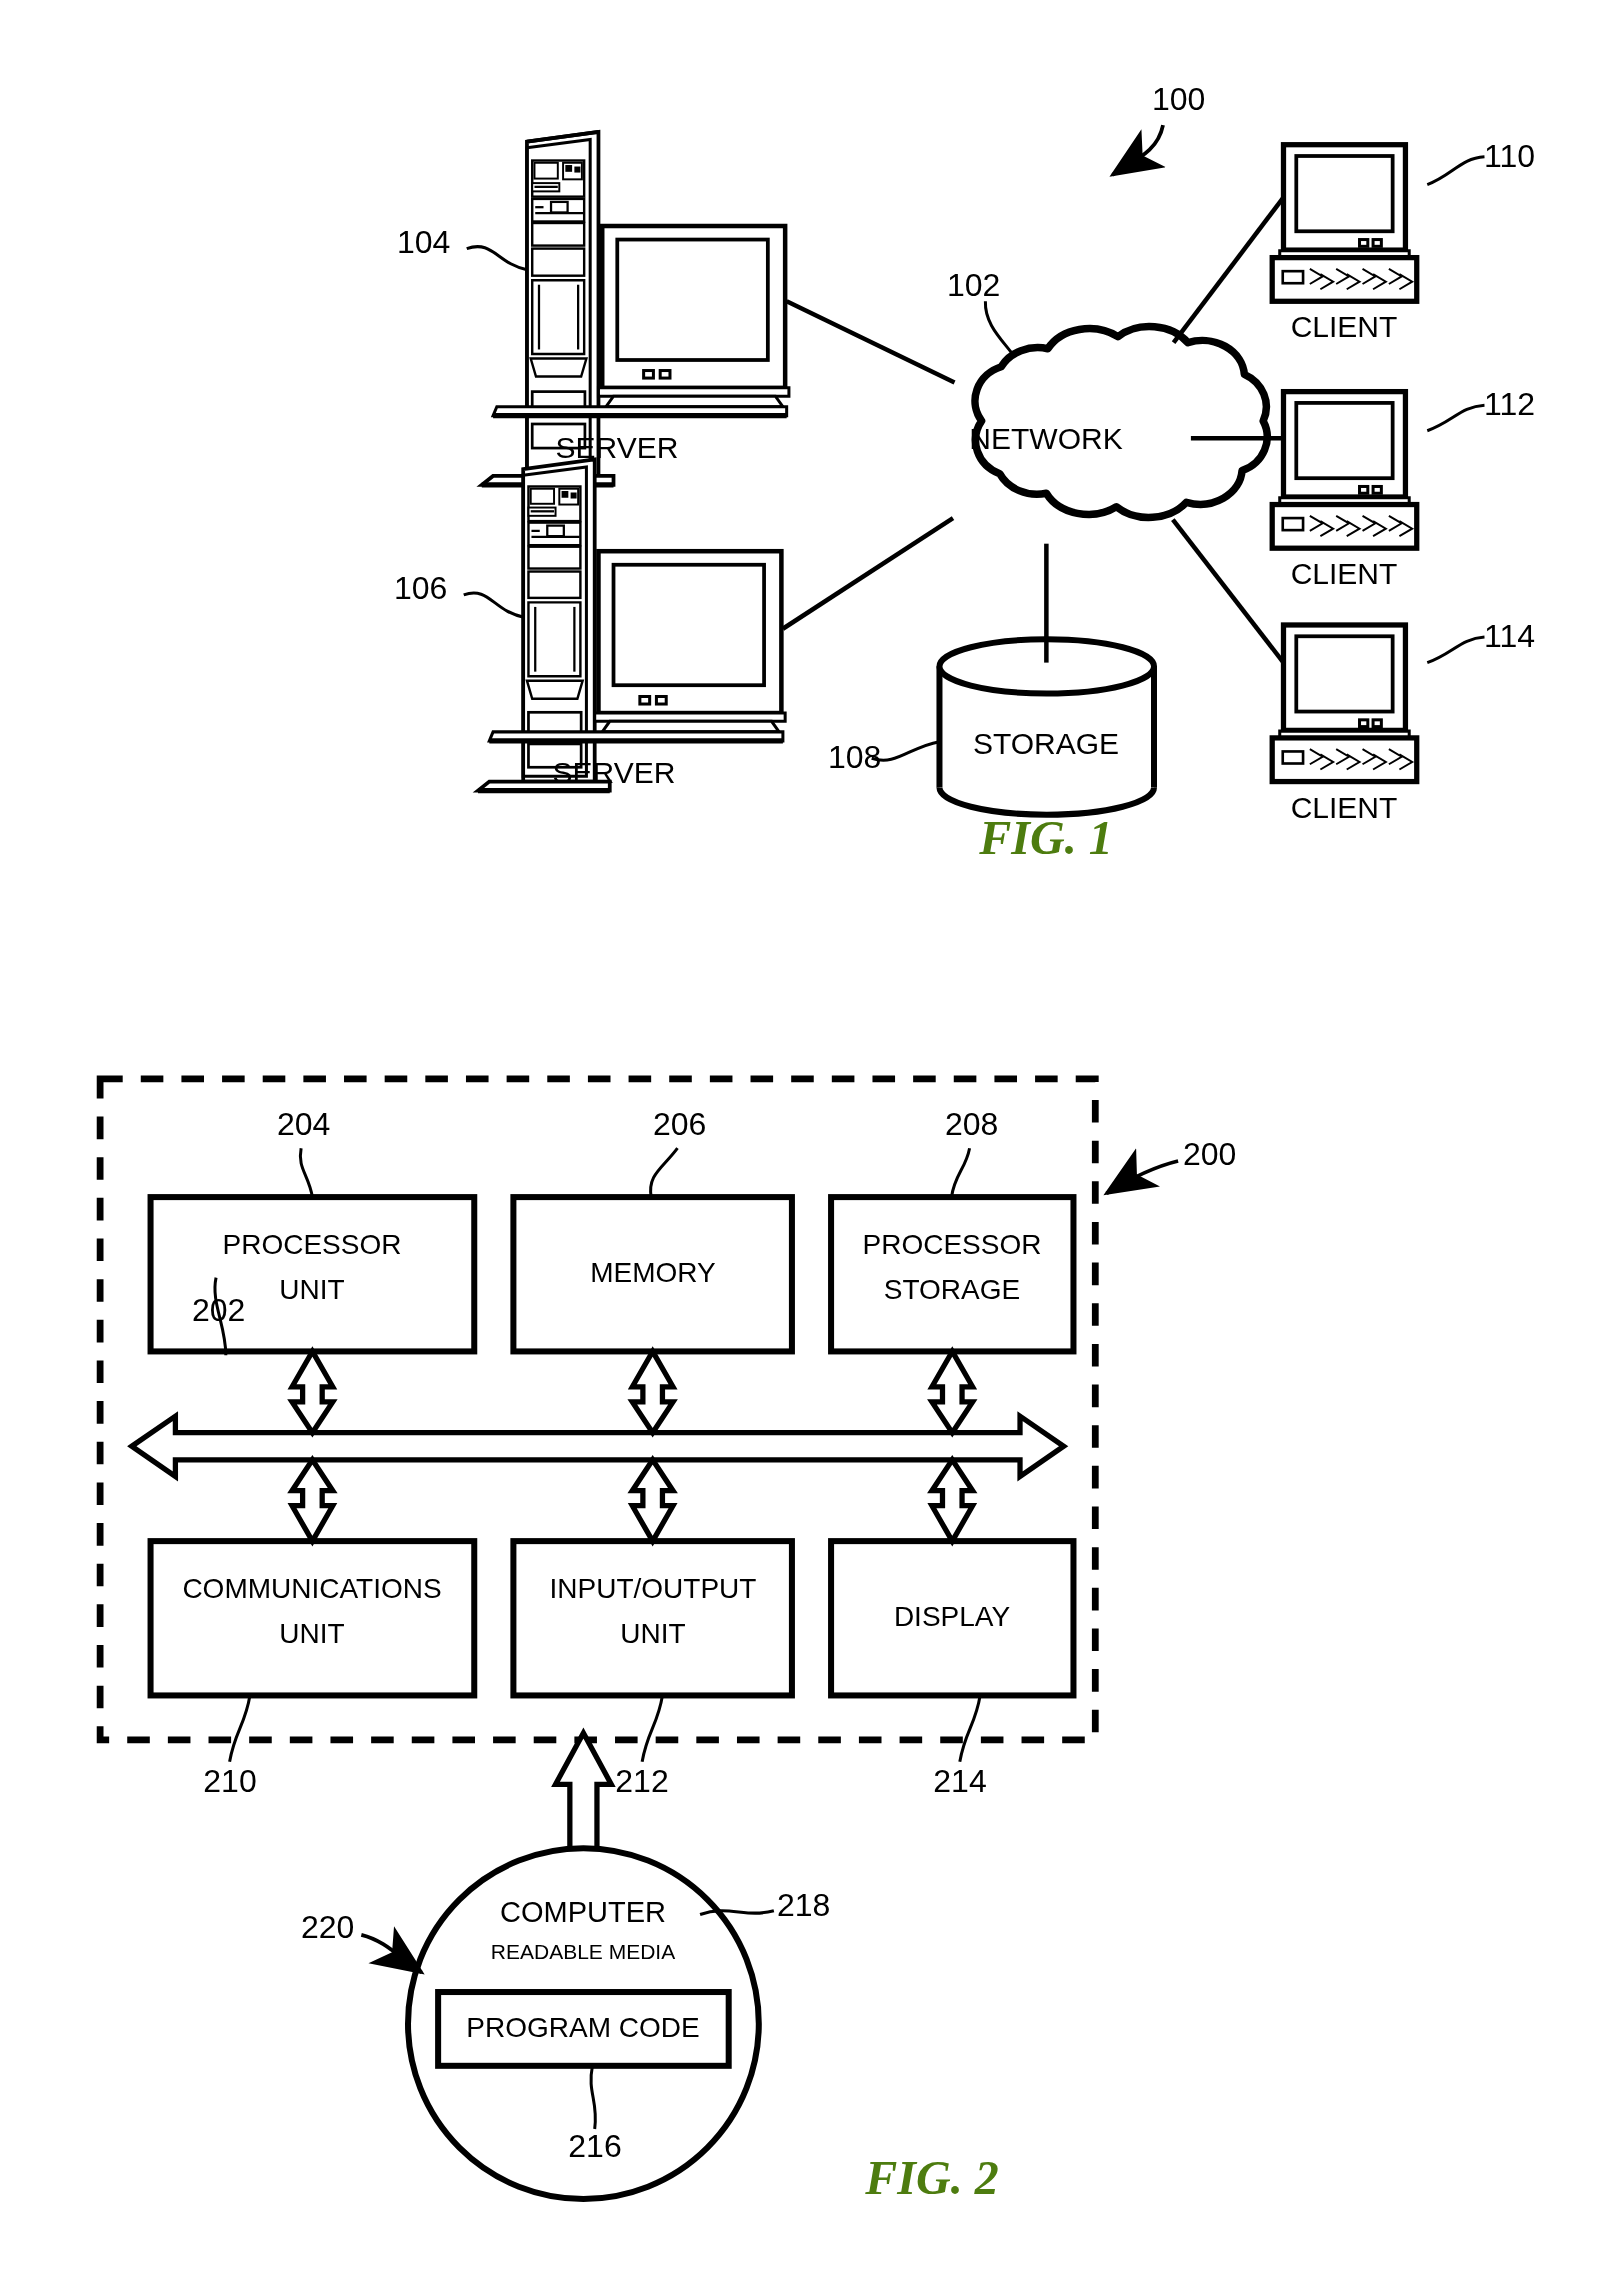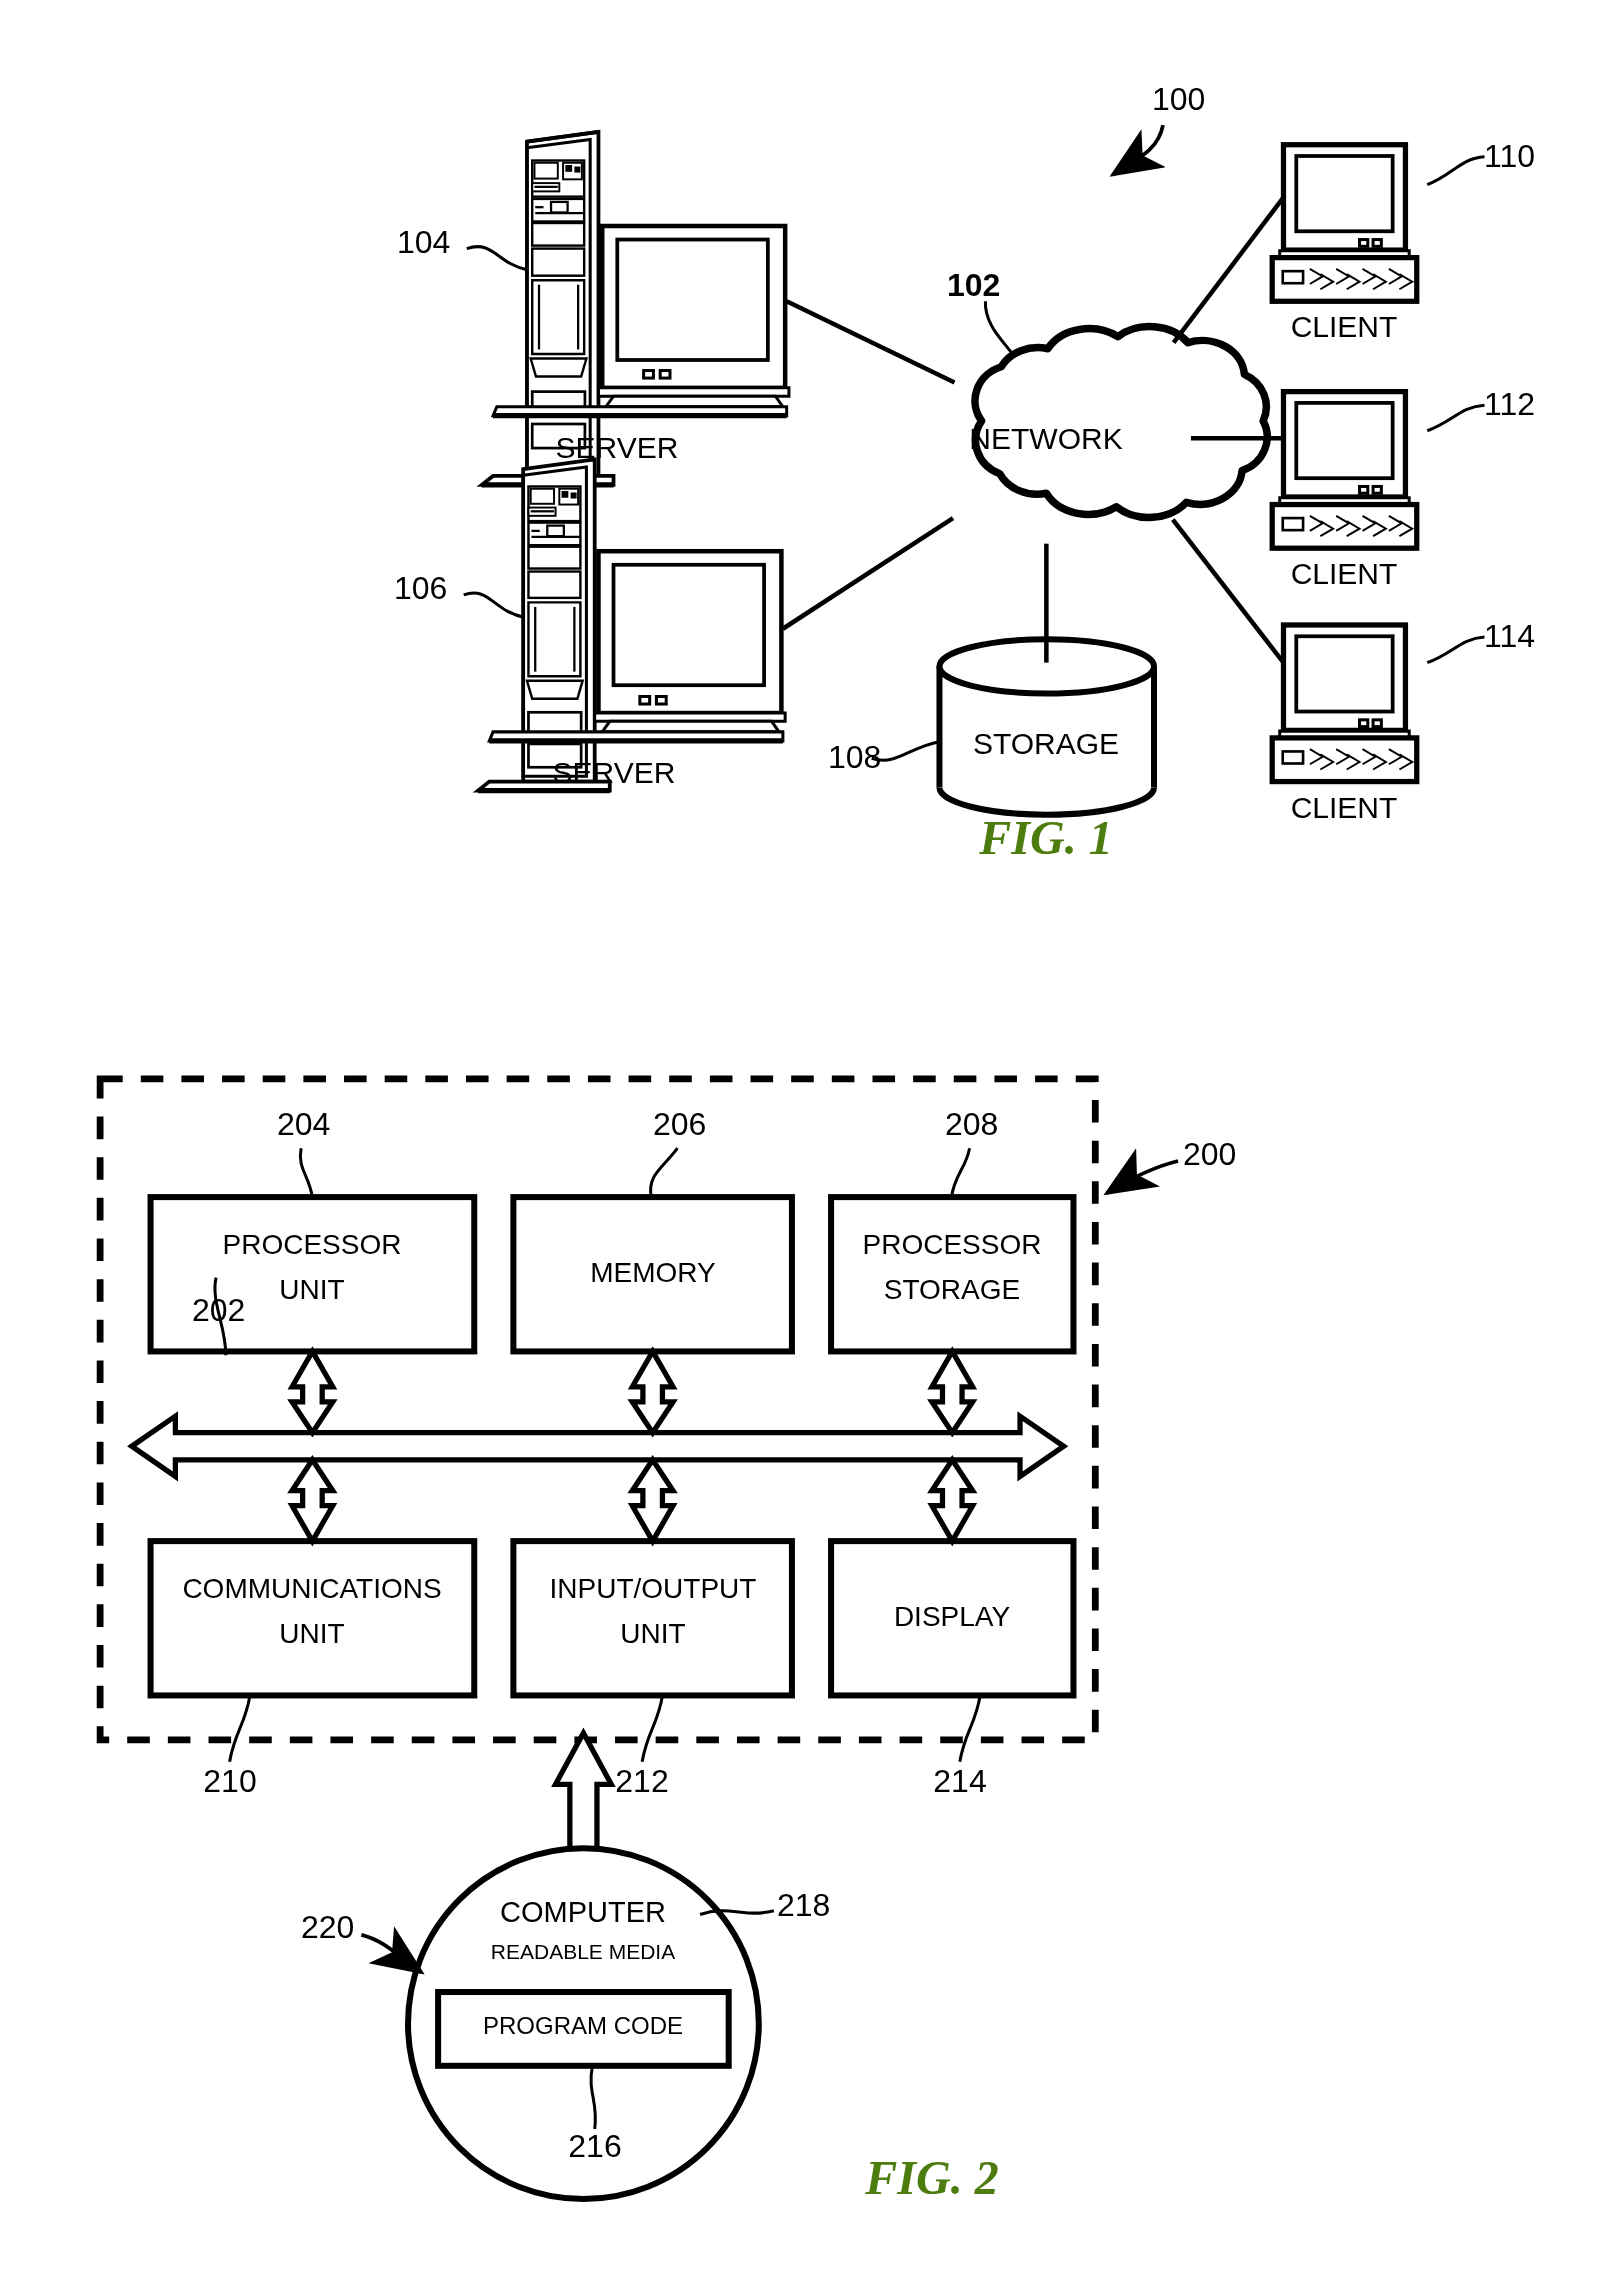--- a/index.html
+++ b/index.html
@@ -328,21 +328,21 @@
 
     </g>
   </svg>
 
   <div class="lbl refnum" style="left:397px; top:226px;">104</div>
   <div class="lbl devlabel ctr" style="left:617px; top:433px;">SERVER</div>
 
   <div class="lbl refnum" style="left:394px; top:572px;">106</div>
   <div class="lbl devlabel ctr" style="left:614px; top:758px;">SERVER</div>
 
-  <div class="lbl refnum" style="left:947px; top:269px;font-weight:bold;">102</div>
+  <div class="lbl refnum" style="left:947px; top:269px;">102</div>
   <div class="lbl cloudlabel ctr" style="left:1046px; top:424px;">NETWORK</div>
 
   <div class="lbl refnum" style="left:828px; top:741px;">108</div>
   <div class="lbl devlabel ctr" style="left:1046px; top:729px;">STORAGE</div>
 
   <div class="lbl refnum" style="left:1484px; top:140px;">110</div>
   <div class="lbl devlabel ctr" style="left:1344px; top:312px;">CLIENT</div>
 
   <div class="lbl refnum" style="left:1484px; top:388px;">112</div>
   <div class="lbl devlabel ctr" style="left:1344px; top:559px;">CLIENT</div>
@@ -378,21 +378,21 @@
 
   <div class="lbl refnum ctr" style="left:230px; top:1765px;">210</div>
   <div class="lbl refnum ctr" style="left:642px; top:1765px;">212</div>
   <div class="lbl refnum ctr" style="left:960px; top:1765px;">214</div>
 
   <div class="lbl refnum" style="left:1183px; top:1138px;">200</div>
 
   <div class="lbl boxlabel ctr" style="left:583px; top:1898px; font-size:29px;">COMPUTER</div>
   <div class="lbl boxlabel ctr" style="left:583px; top:1941px; font-size:21px;">READABLE MEDIA</div>
 
-  <div class="lbl boxlabel ctr" style="left:583px; top:2014px; font-size:24px;">PROGRAM CODE</div>
+  <div class="lbl boxlabel ctr" style="left:583px; top:2014px; font-size:28px;">PROGRAM CODE</div>
 
   <div class="lbl refnum" style="left:777px; top:1889px;">218</div>
   <div class="lbl refnum" style="left:301px; top:1911px;">220</div>
   <div class="lbl refnum ctr" style="left:595px; top:2130px;">216</div>
 
   <div class="lbl figtitle ctr" style="left:932px; top:2154px;">FIG. 2</div>
 
 </div>
 
 

